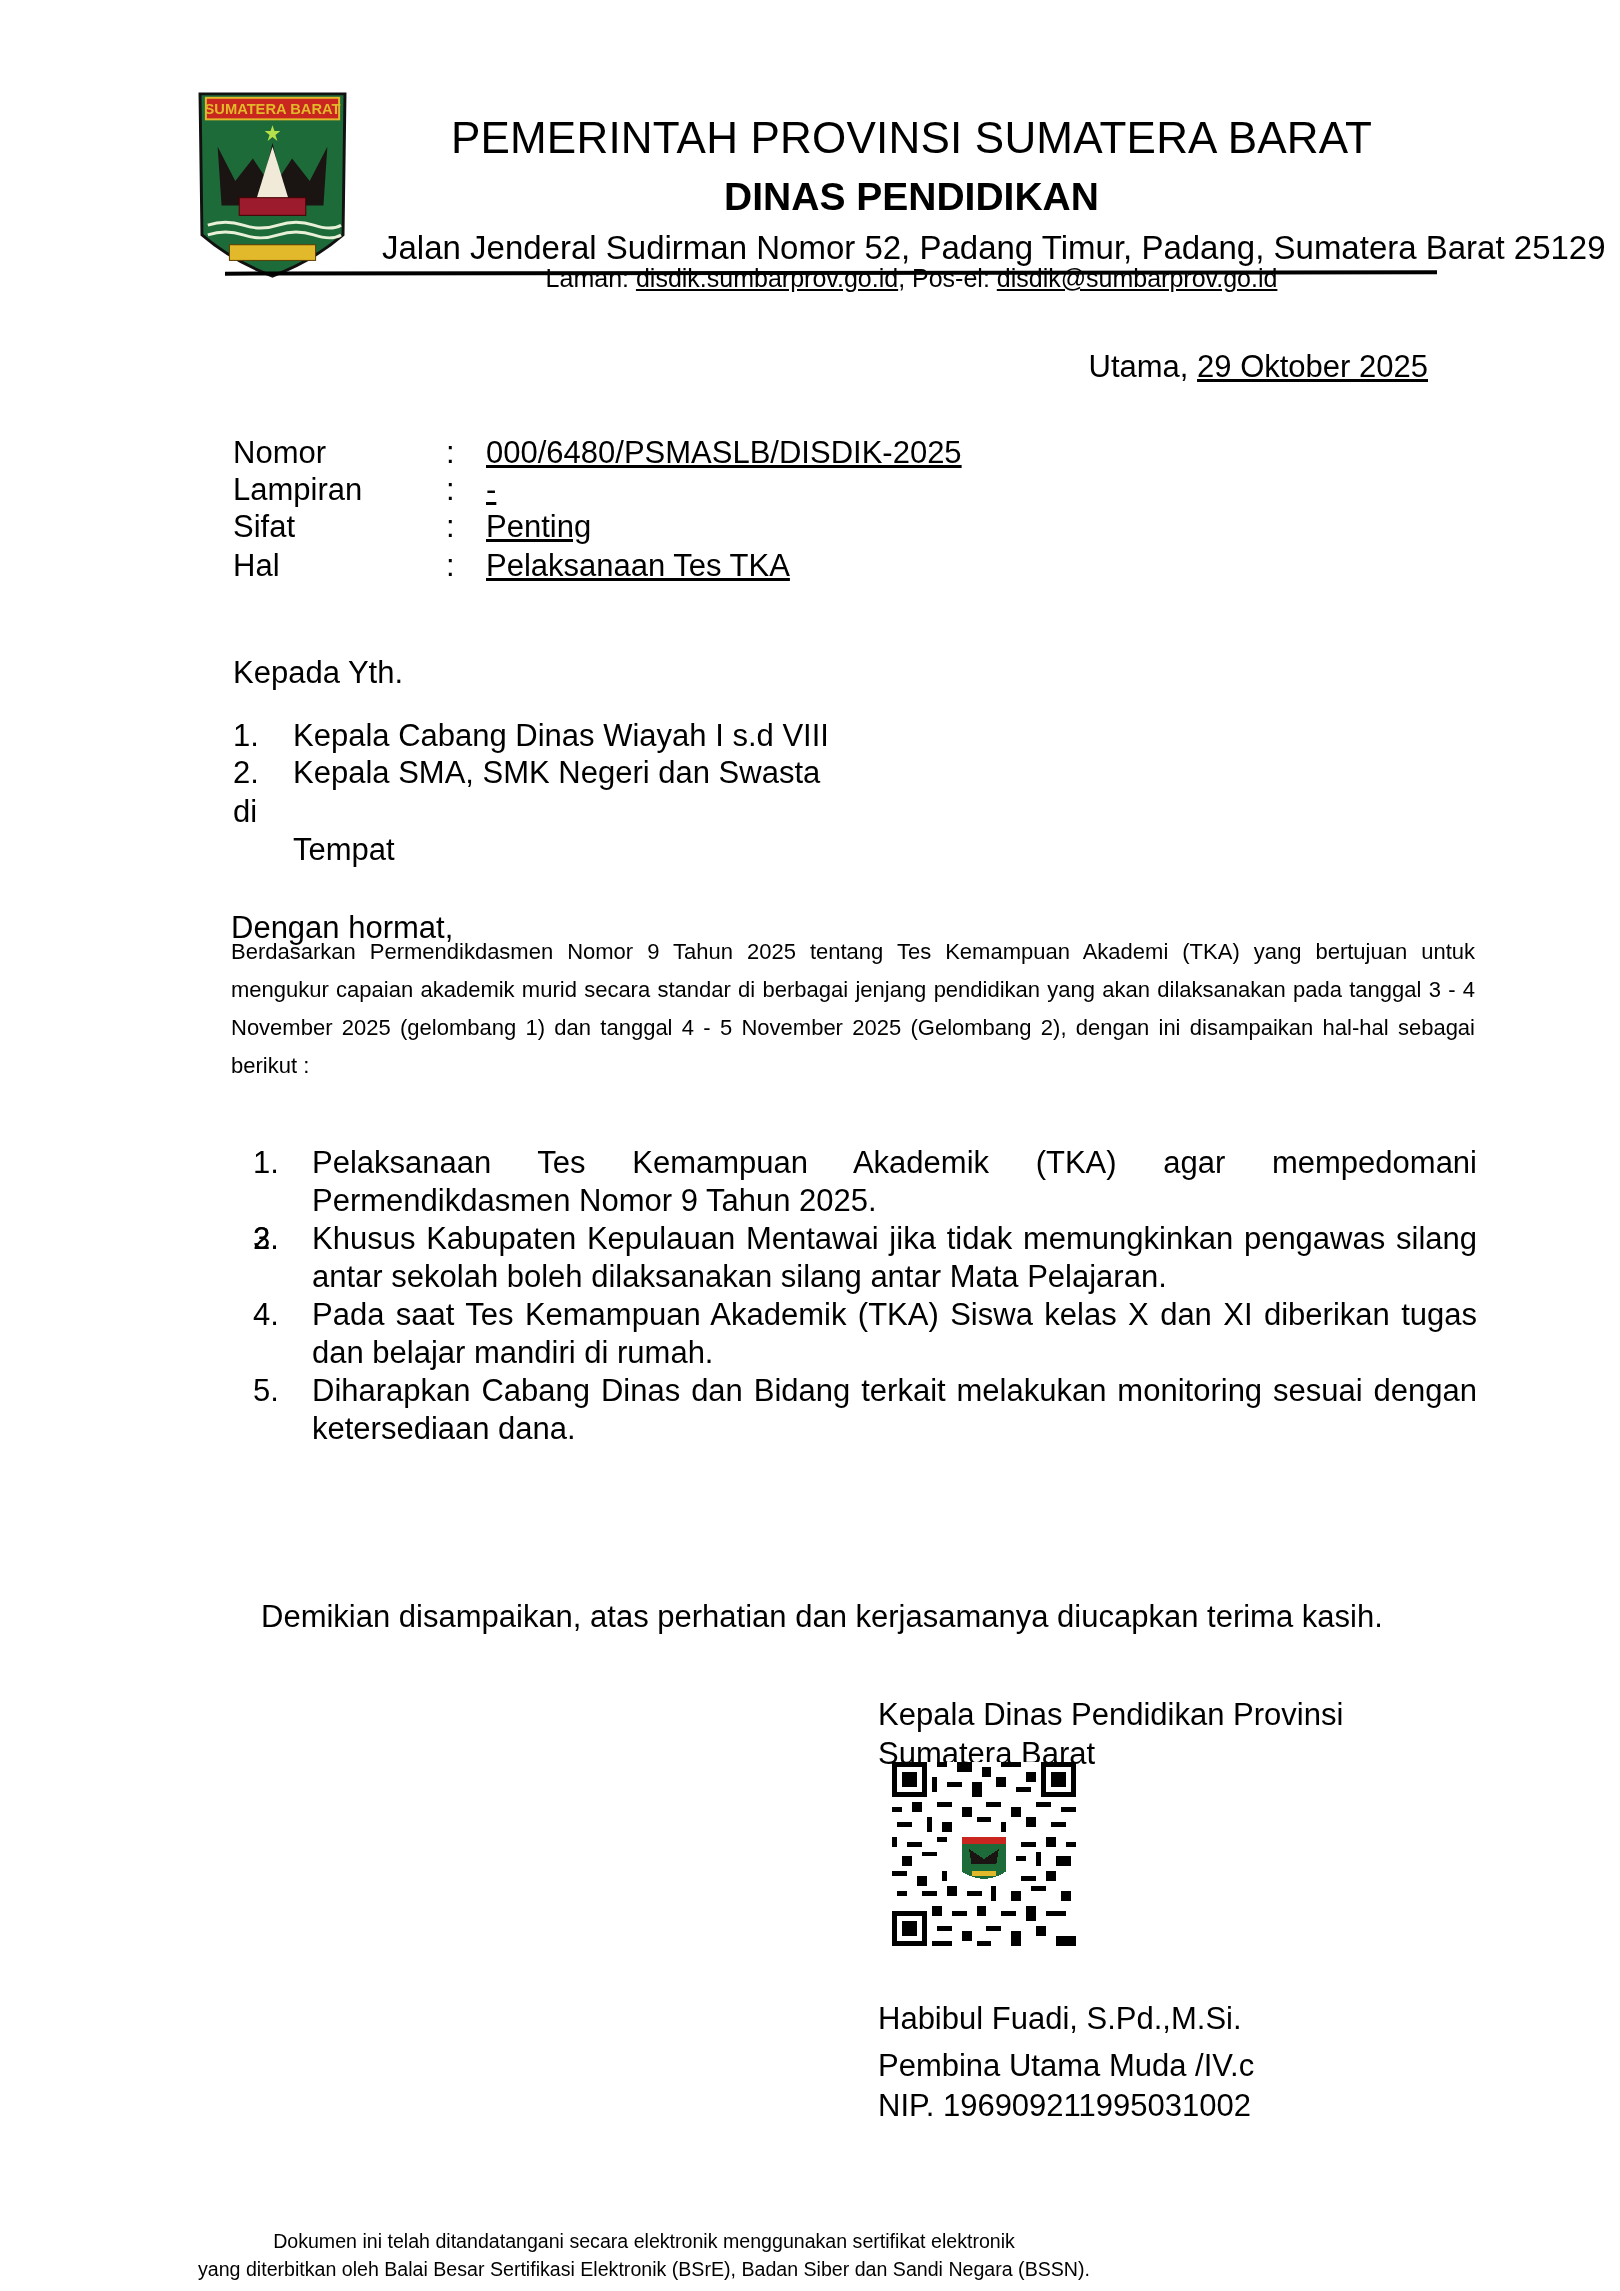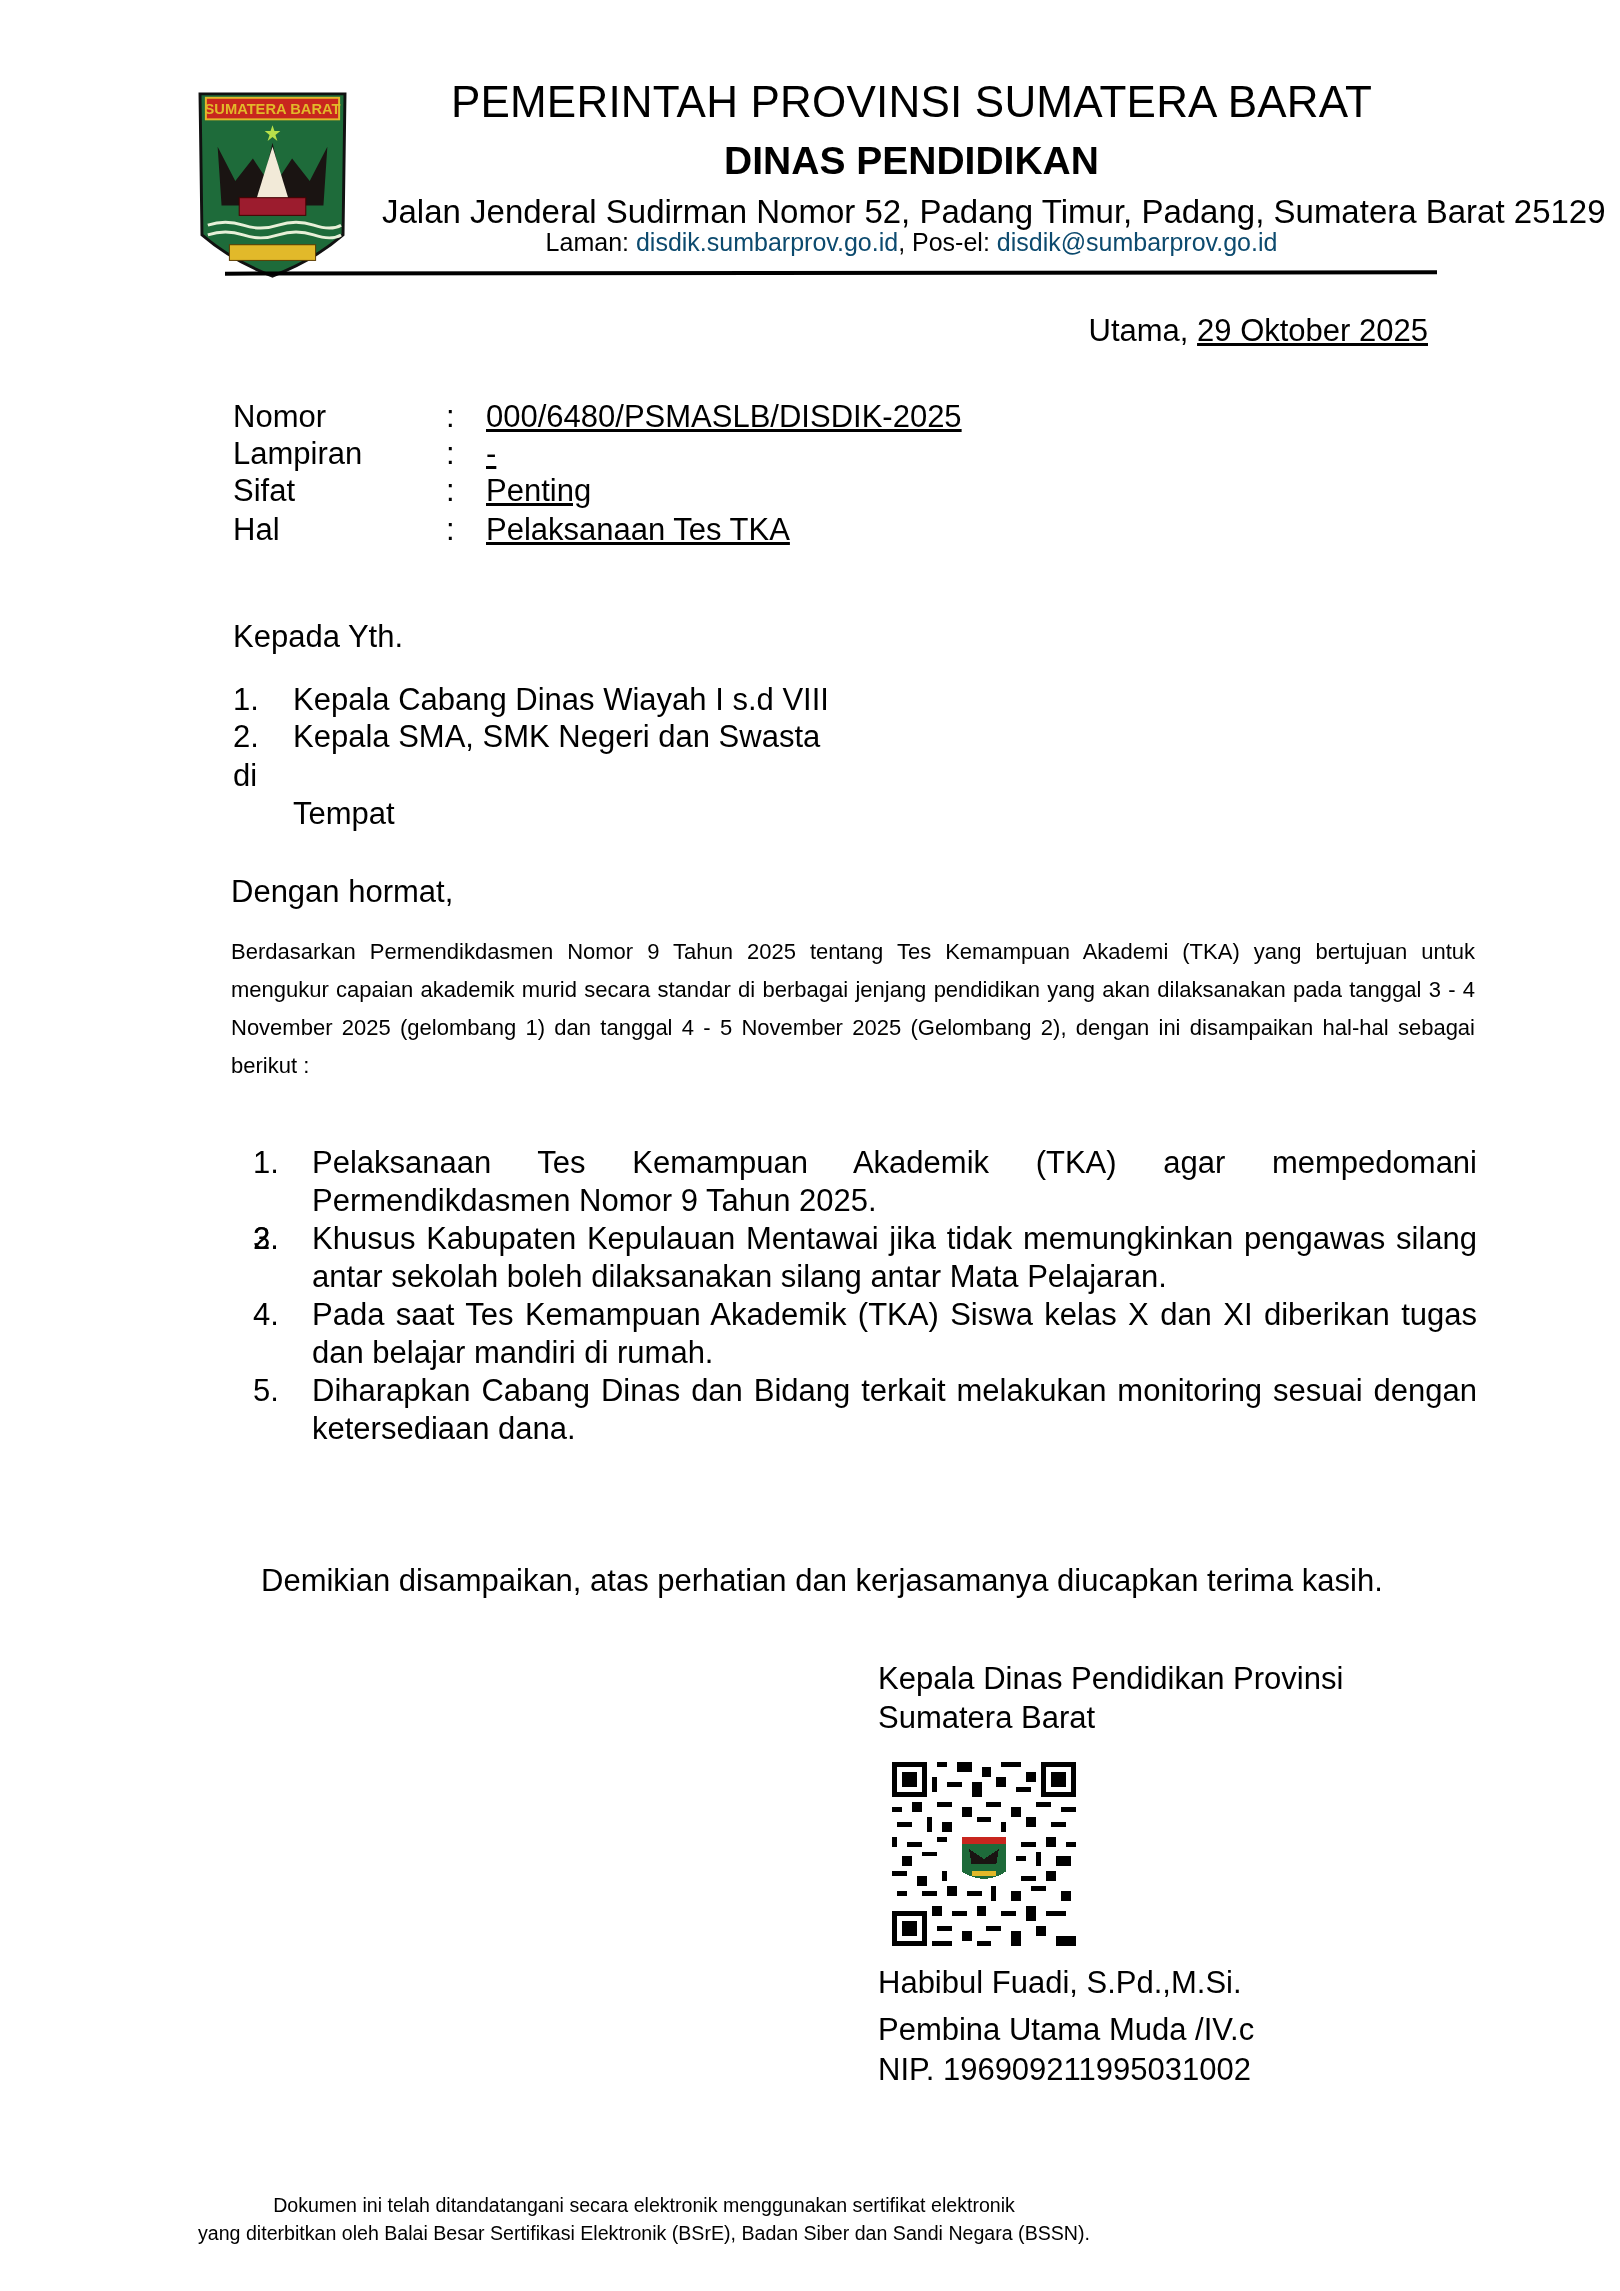--- a/index.html
+++ b/index.html
@@ -1,24 +1,24 @@
 <!DOCTYPE html>
 <html><head>
 <meta charset="utf-8">
 <style>
   html, body { margin:0; padding:0; background:#ffffff; }
   body { width:1620px; height:2292px; position:relative; overflow:hidden;
          font-family:"Liberation Sans", sans-serif; color:#000; }
-  .abs { position:absolute; white-space:nowrap; }
+  .abs { position:absolute; white-space:nowrap;margin-top:36px; }
   #logo { position:absolute; left:196px; top:88px; width:153px; height:192px; }
   .h1 { left:392px; width:1039px; top:74px; text-align:center; font-size:44px; line-height:55px; letter-spacing:0.2px; }
   .h2 { left:392px; width:1039px; top:131px; text-align:center; font-size:39px; font-weight:bold; line-height:59px; }
   .h3 { left:382px; width:1059px; top:196px; text-align:center; font-size:33px; line-height:31px; }
   .h4 { left:382px; width:1059px; top:227px; text-align:center; font-size:25px; line-height:31px; }
-  .link { color:#0c4a6e; }
+  .link { color:#000000; text-decoration:underline; }
   #rule { position:absolute; left:225px; top:271px; width:1212px; height:3.9px; background:#000; transform:skewY(-0.06deg); }
   .body { font-size:31px; line-height:37px; }
   .date { right:192px; top:312px; text-align:right; }
   .date u { text-decoration:underline; }
   .meta-label { left:233px; }
   .meta-colon { left:446px; }
   .meta-val { left:486px;text-decoration:underline; }
   .para { position:absolute; left:231px; width:1244px; font-size:22px; line-height:38px; text-align:justify; }
   .plist { position:absolute; left:253px; width:1224px; font-size:31px; line-height:38px; }
   .pitem { position:relative; padding-left:59px; text-align:justify; }

